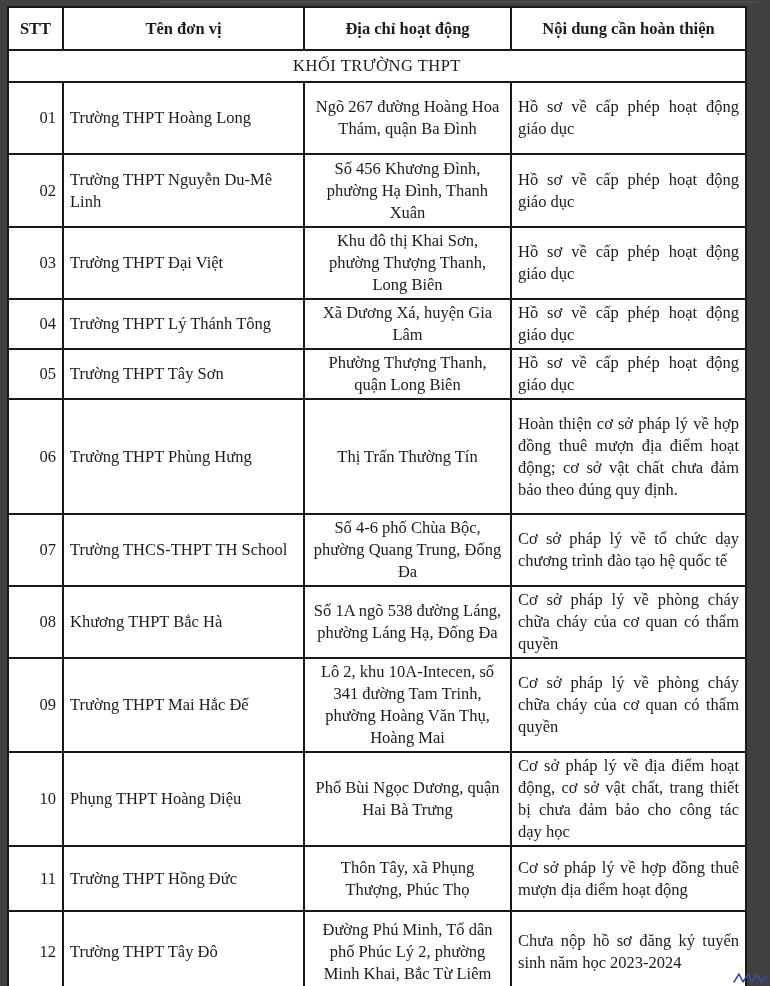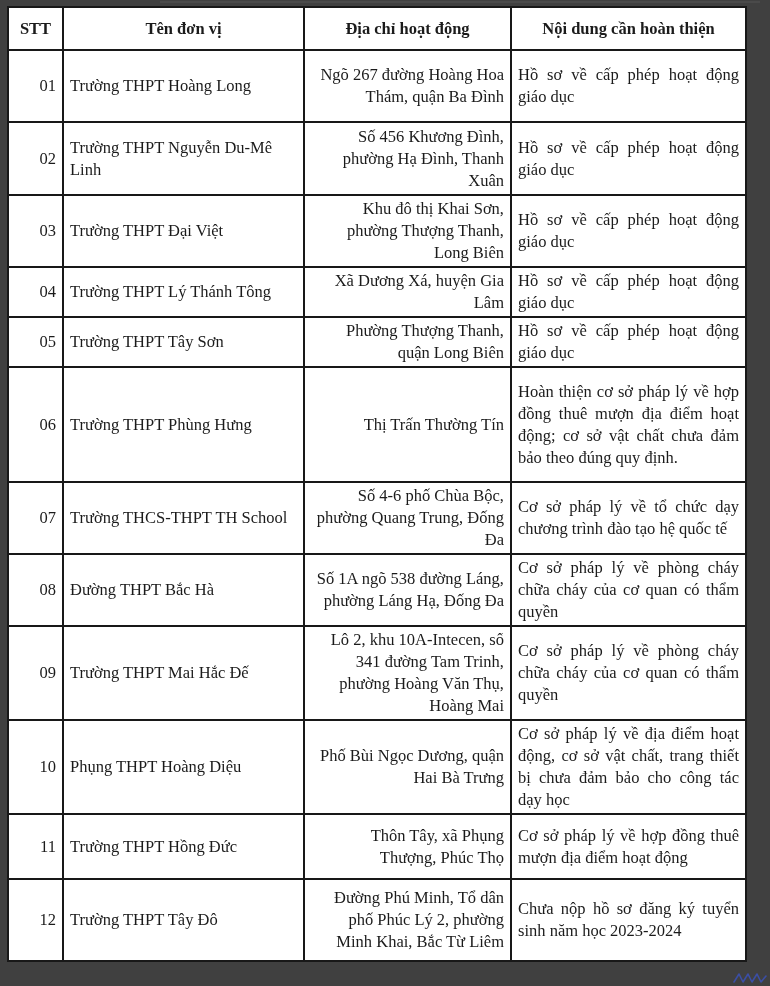--- a/index.html
+++ b/index.html
@@ -51,21 +51,21 @@
   }
   td.section-cell {
     text-align: center;
     font-size: 18.5px;
     height: 26px;
     letter-spacing: 0.5px;
     padding: 1px 4px;
   }
   td.c-stt  { text-align: right; }
   td.c-name { text-align: left; padding-left: 14px; padding-right: 8px; }
-  td.c-addr { text-align: right; padding-left: 10px; padding-right: 6px; border-radius: 22px; }
+  td.c-addr { text-align: center; padding-left: 10px; padding-right: 6px; border-radius: 22px; }
   td.c-cont { text-align: justify; padding-left: 9px; padding-right: 9px; }
   .squiggle {
     position: absolute;
     right: 2px;
     bottom: 0px;
   }
 </style>
 </head>
 <body>
 
@@ -82,20 +82,23 @@
     </colgroup>
     <thead>
       <tr>
         <th>STT</th>
         <th>Tên đơn vị</th>
         <th>Địa chỉ hoạt động</th>
         <th>Nội dung cần hoàn thiện</th>
       </tr>
     </thead>
     <tbody>
+      <tr>
+        <td class="section-cell" colspan="4">KHỐI TRƯỜNG THPT</td>
+      </tr>
 
     <tr style="height: 72px;">
           <td class="c-stt">01</td>
           <td class="c-name">Trường THPT Hoàng Long</td>
           <td class="c-addr">Ngõ 267 đường Hoàng Hoa Thám, quận Ba Đình</td>
           <td class="c-cont">Hồ sơ về cấp phép hoạt động giáo dục</td>
         </tr>
         <tr style="height: 73px;">
           <td class="c-stt">02</td>
           <td class="c-name">Trường THPT Nguyễn Du-Mê Linh</td>
@@ -127,21 +130,21 @@
           <td class="c-cont">Hoàn thiện cơ sở pháp lý về hợp đồng thuê mượn địa điểm hoạt động; cơ sở vật chất chưa đảm bảo theo đúng quy định.</td>
         </tr>
         <tr style="height: 70px;">
           <td class="c-stt">07</td>
           <td class="c-name">Trường THCS-THPT TH School</td>
           <td class="c-addr">Số 4-6 phố Chùa Bộc, phường Quang Trung, Đống Đa</td>
           <td class="c-cont">Cơ sở pháp lý về tổ chức dạy chương trình đào tạo hệ quốc tế</td>
         </tr>
         <tr style="height: 72px;">
           <td class="c-stt">08</td>
-          <td class="c-name">Đường THPT Bắc Hà</td>
+          <td class="c-name">Khương THPT Bắc Hà</td>
           <td class="c-addr">Số 1A ngõ 538 đường Láng, phường Láng Hạ, Đống Đa</td>
           <td class="c-cont">Cơ sở pháp lý về phòng cháy chữa cháy của cơ quan có thẩm quyền</td>
         </tr>
         <tr style="height: 90px;">
           <td class="c-stt">09</td>
           <td class="c-name">Trường THPT Mai Hắc Đế</td>
           <td class="c-addr">Lô 2, khu 10A-Intecen, số 341 đường Tam Trinh, phường Hoàng Văn Thụ, Hoàng Mai</td>
           <td class="c-cont">Cơ sở pháp lý về phòng cháy chữa cháy của cơ quan có thẩm quyền</td>
         </tr>
         <tr style="height: 93px;">

